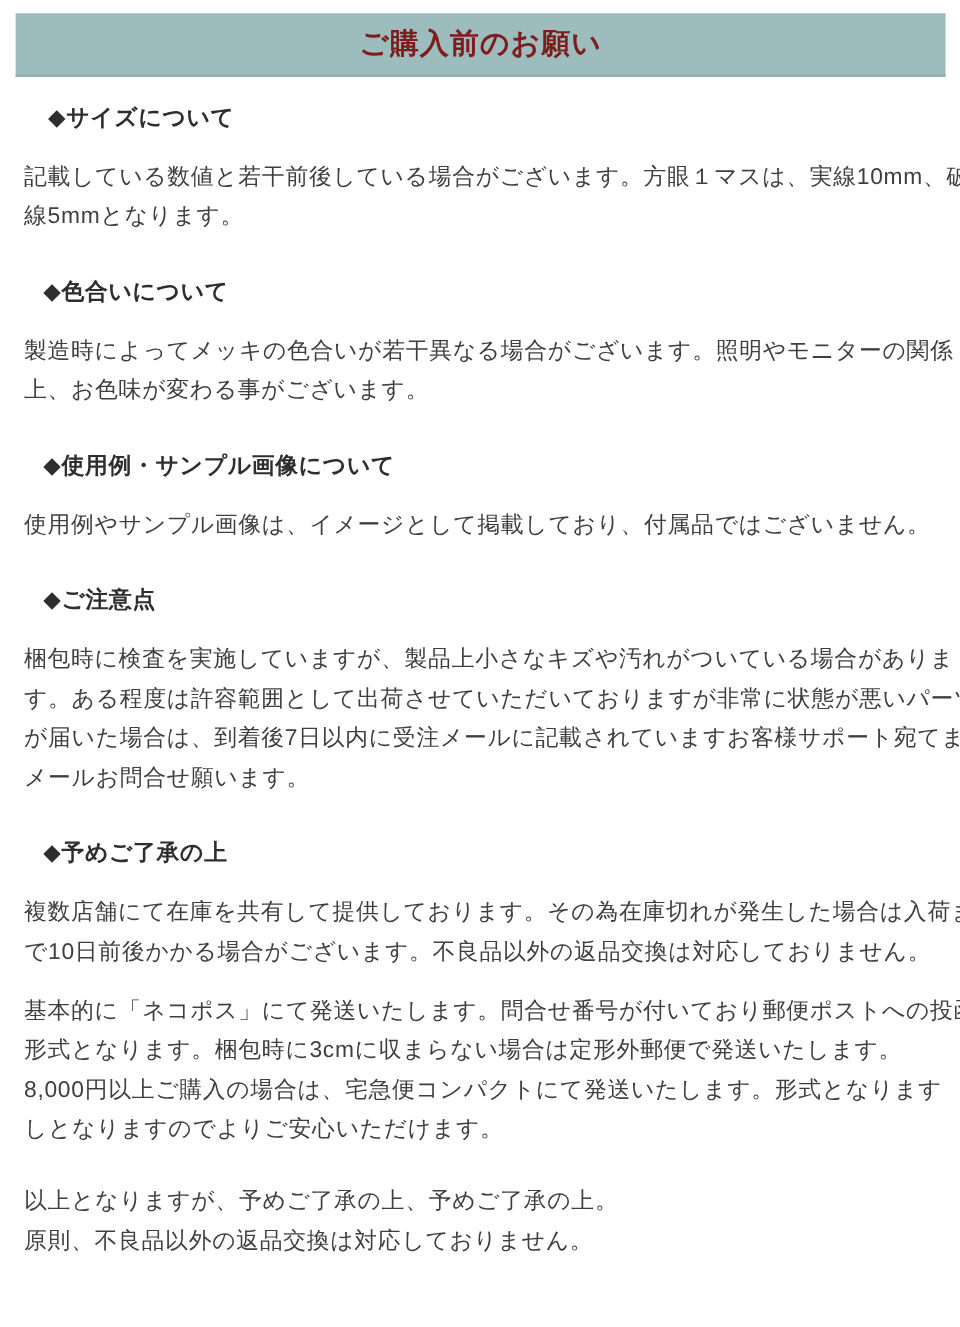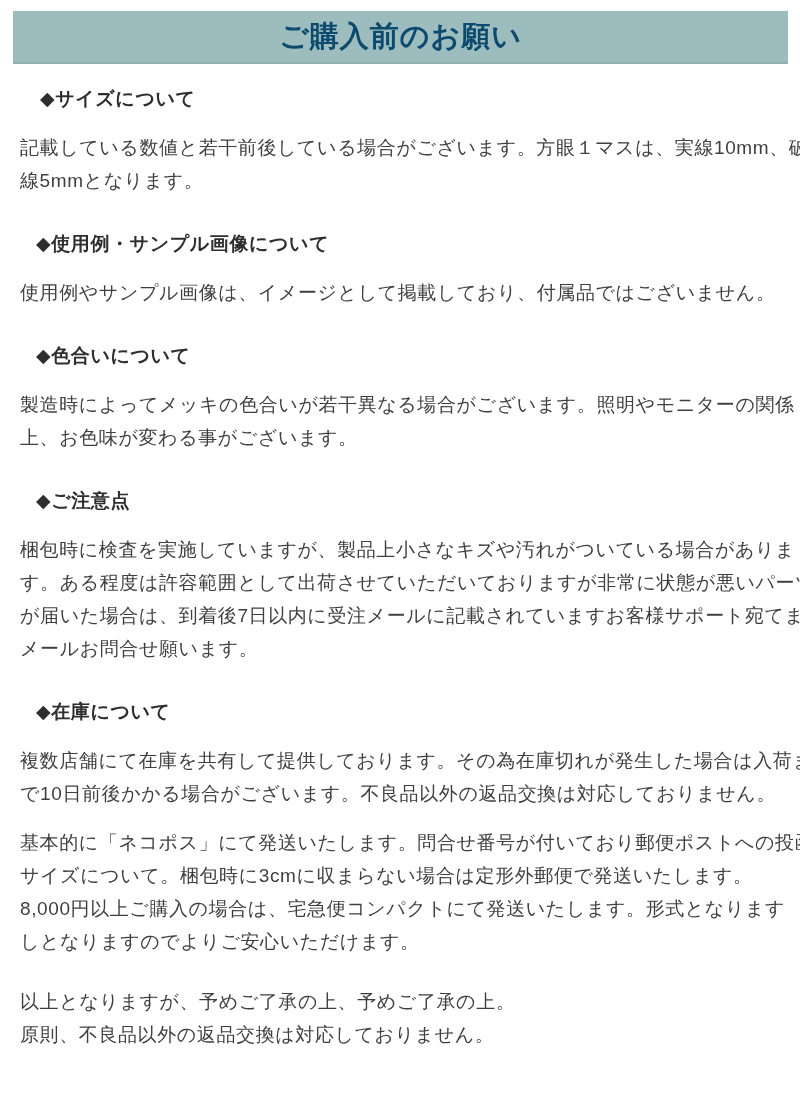--- a/index.html
+++ b/index.html
@@ -20,22 +20,22 @@
   .band {
     margin: 11px 12px 0 13px;
     height: 53px;
     background: #9dbcbd;
     border-bottom: 2px solid #8fafb0;
     text-align: center;
     box-sizing: border-box;
   }
   .band .band-title {
     display: inline-block;
-    color: #0c4a6e;
-    font-size: 29px;
+    color: #7f1d1d;
+    font-size: 24px;
     font-weight: bold;
     line-height: 51px;
     letter-spacing: 1px;
     text-align: center;
   }
   .content {
     padding: 0 20px 14px 20px;
   }
   section h2 {
     font-size: 19px;
@@ -78,56 +78,56 @@
 
     <section>
       <h2>◆サイズについて</h2>
       <div class="para">
         <div class="line">記載している数値と若干前後している場合がございます。方眼１マスは、実線10mm、破</div>
         <div class="line">線5mmとなります。</div>
       </div>
     </section>
 
     <section>
-      <h2>◆使用例・サンプル画像について</h2>
+      <h2>◆色合いについて</h2>
       <div class="para">
-        <div class="line">使用例やサンプル画像は、イメージとして掲載しており、付属品ではございません。</div>
+        <div class="line">製造時によってメッキの色合いが若干異なる場合がございます。照明やモニターの関係</div>
+        <div class="line">上、お色味が変わる事がございます。</div>
       </div>
     </section>
 
     <section>
-      <h2>◆色合いについて</h2>
+      <h2>◆使用例・サンプル画像について</h2>
       <div class="para">
-        <div class="line">製造時によってメッキの色合いが若干異なる場合がございます。照明やモニターの関係</div>
-        <div class="line">上、お色味が変わる事がございます。</div>
+        <div class="line">使用例やサンプル画像は、イメージとして掲載しており、付属品ではございません。</div>
       </div>
     </section>
 
     <section>
       <h2>◆ご注意点</h2>
       <div class="para">
         <div class="line">梱包時に検査を実施していますが、製品上小さなキズや汚れがついている場合がありま</div>
         <div class="line">す。ある程度は許容範囲として出荷させていただいておりますが非常に状態が悪いパーツ</div>
         <div class="line">が届いた場合は、到着後7日以内に受注メールに記載されていますお客様サポート宛てまで</div>
         <div class="line">メールお問合せ願います。</div>
       </div>
     </section>
 
     <section>
-      <h2>◆在庫について</h2>
+      <h2>◆予めご了承の上</h2>
       <div class="para">
         <div class="line">複数店舗にて在庫を共有して提供しております。その為在庫切れが発生した場合は入荷ま</div>
         <div class="line">で10日前後かかる場合がございます。不良品以外の返品交換は対応しておりません。</div>
       </div>
     </section>
 
     <section>
       <div class="para">
         <div class="line">基本的に「ネコポス」にて発送いたします。問合せ番号が付いており郵便ポストへの投函</div>
-        <div class="line">サイズについて。梱包時に3cmに収まらない場合は定形外郵便で発送いたします。</div>
+        <div class="line">形式となります。梱包時に3cmに収まらない場合は定形外郵便で発送いたします。</div>
         <div class="line">8,000円以上ご購入の場合は、宅急便コンパクトにて発送いたします。形式となります</div>
         <div class="line">しとなりますのでよりご安心いただけます。</div>
       </div>
     </section>
 
     <div class="closing">
       <div class="line">以上となりますが、予めご了承の上、予めご了承の上。</div>
       <div class="line">原則、不良品以外の返品交換は対応しておりません。</div>
     </div>
 

